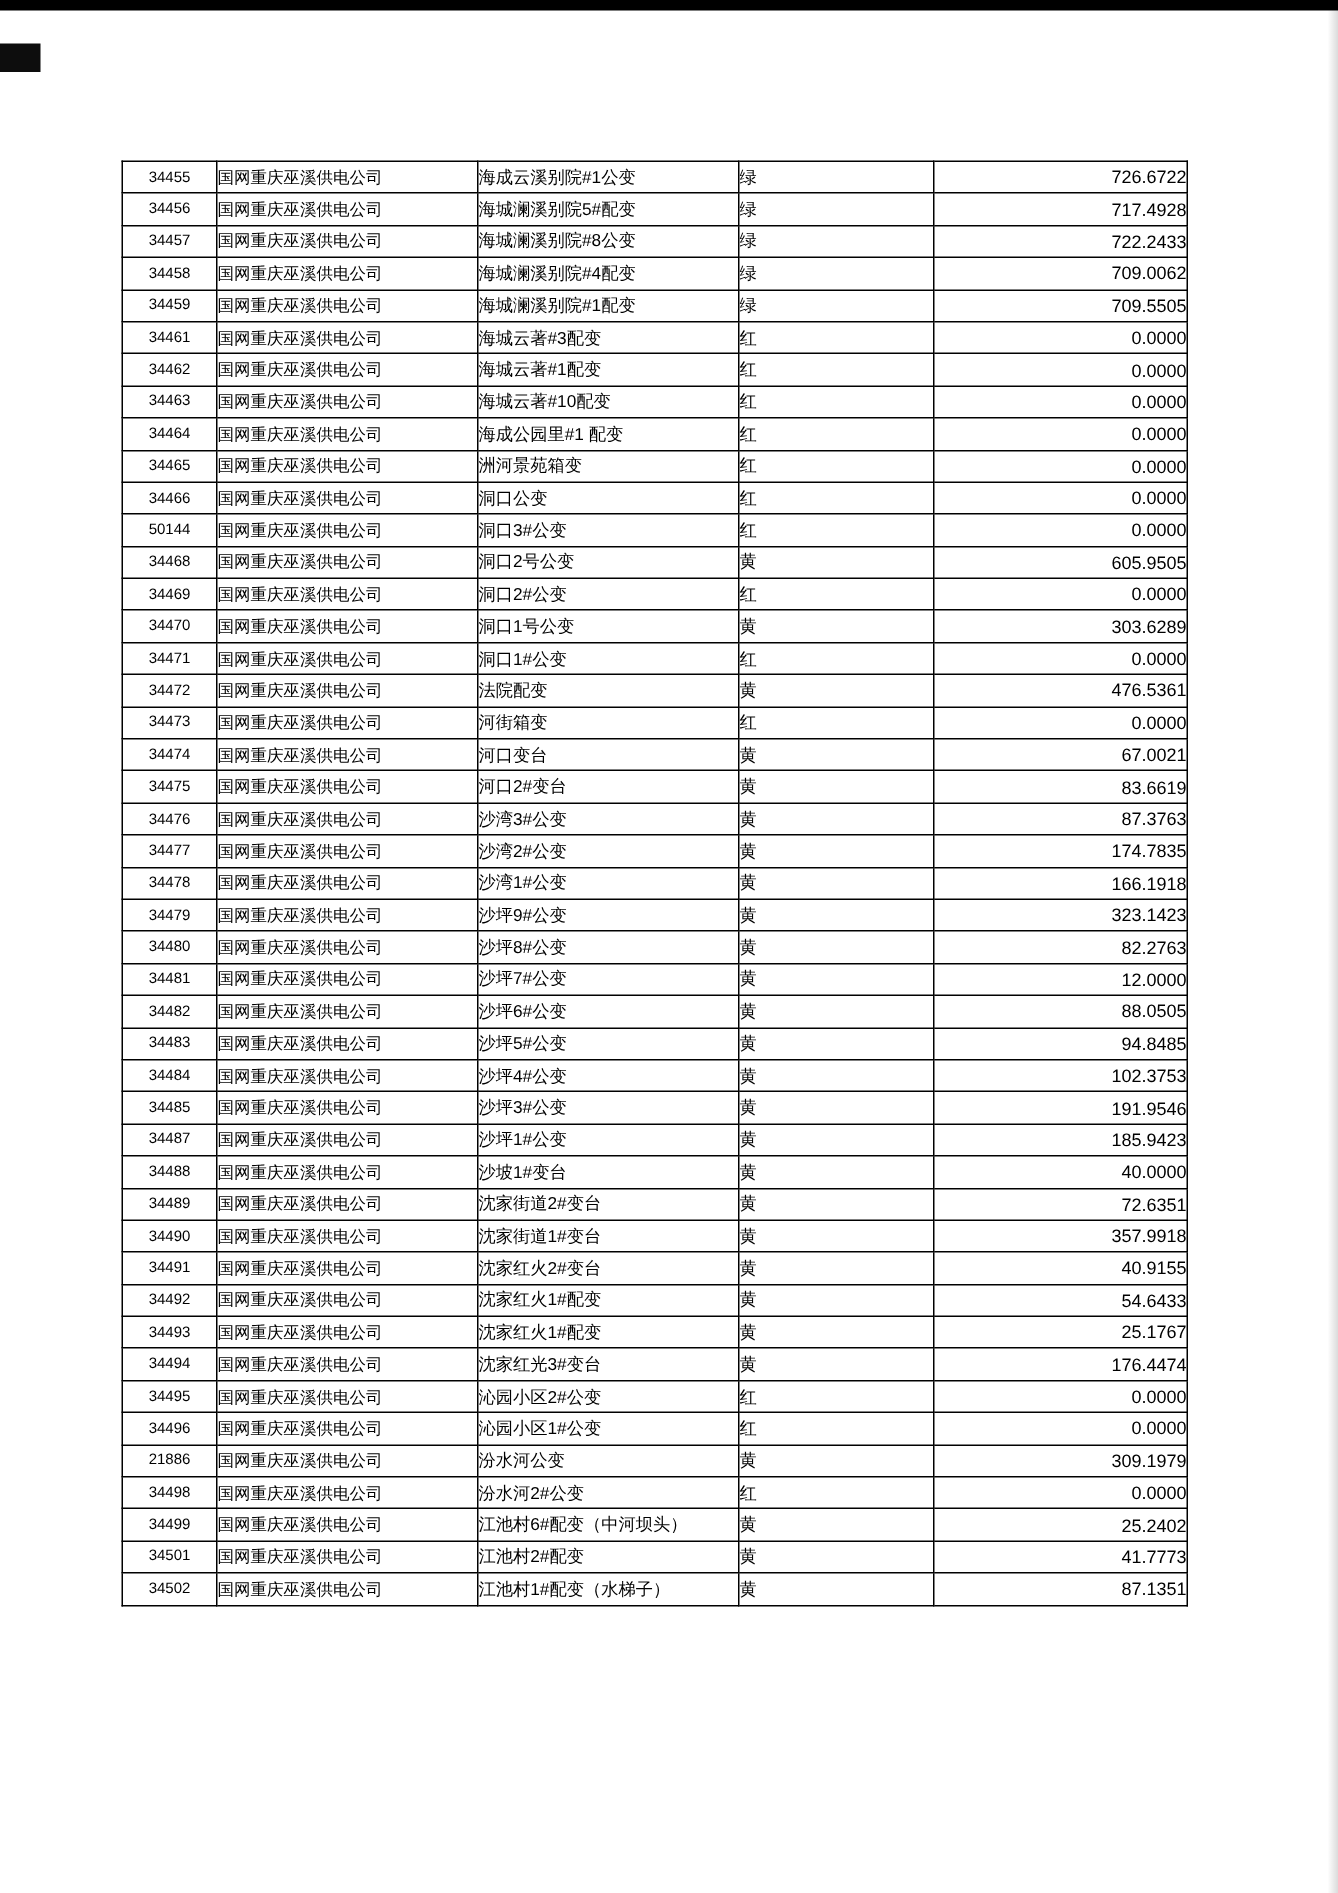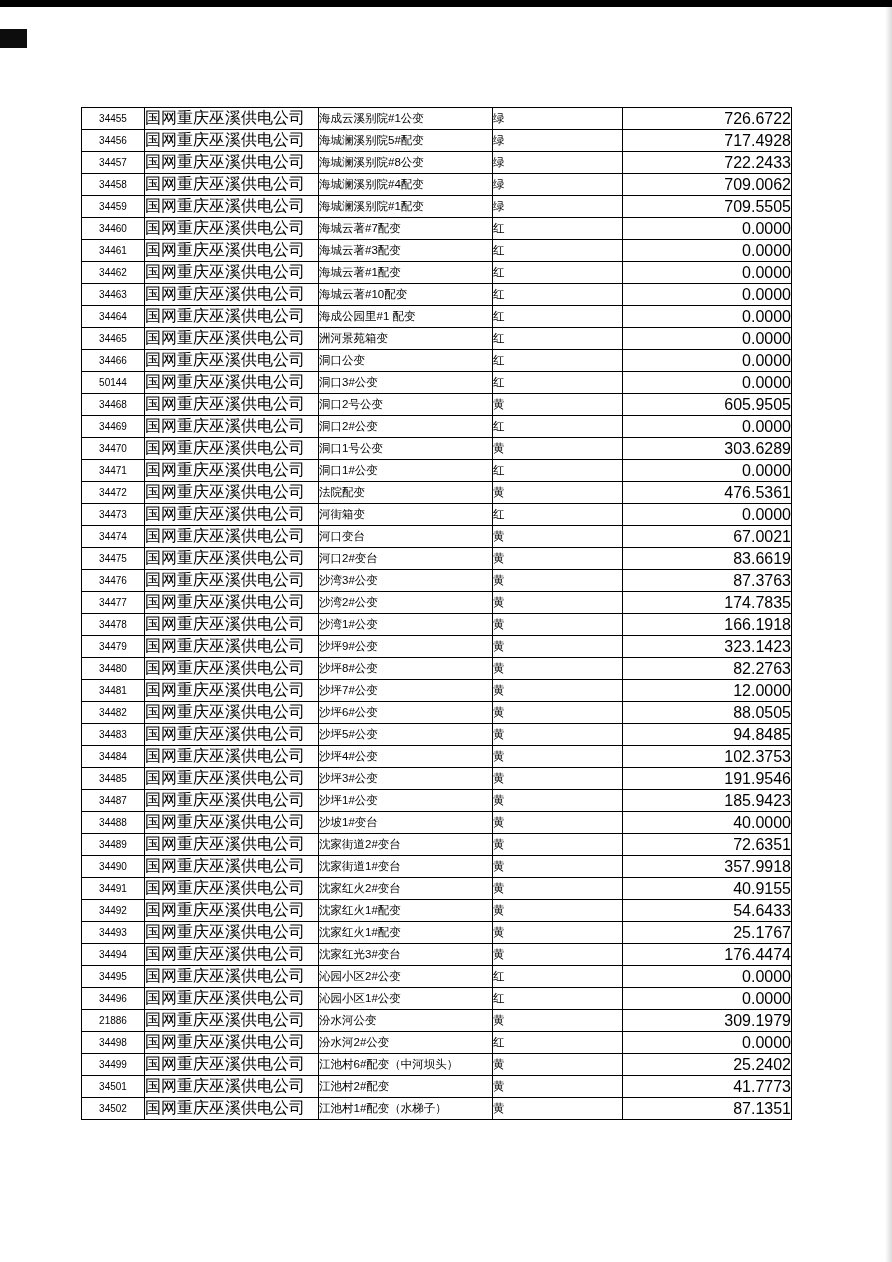--- a/index.html
+++ b/index.html
@@ -40,24 +40,24 @@
   table.grid td {
     border: 1px solid #000000;
     height: 20.4px;
     padding: 0;
     color: #000000;
     overflow: hidden;
     white-space: nowrap;
     vertical-align: middle;
   }
   td.c-id      { width: 62px;  text-align: center;  font-size: 10px; }
-  td.c-company { width: 173px; padding-left: 5px;   font-size: 16px; }
+  td.c-company { width: 173px; padding-left: 5px;   font-size: 11px; }
   td.c-name    { width: 173px; padding-left: 5px;   font-size: 11.5px; }
   td.c-status  { width: 129px; padding-left: 6px;   font-size: 11.5px; }
-  td.c-value   { width: 168px; text-align: right;   padding-right: 40px; font-size: 16px; }
+  td.c-value   { width: 168px; text-align: right;   padding-right: 40px; font-size: 12px; }
 </style>
 </head>
 <body>
 
 <div class="top-bar"></div>
 <div class="corner-mark"></div>
 <div class="right-shade"></div>
 
 <table class="grid">
   <tbody>
@@ -90,27 +90,20 @@
     <td class="c-value">709.0062</td>
   </tr>
       <tr>
     <td class="c-id">34459</td>
     <td class="c-company">国网重庆巫溪供电公司</td>
     <td class="c-name">海城澜溪别院#1配变</td>
     <td class="c-status">绿</td>
     <td class="c-value">709.5505</td>
   </tr>
       <tr>
-    <td class="c-id">34460</td>
-    <td class="c-company">国网重庆巫溪供电公司</td>
-    <td class="c-name">海城云著#7配变</td>
-    <td class="c-status">红</td>
-    <td class="c-value">0.0000</td>
-  </tr>
-      <tr>
     <td class="c-id">34461</td>
     <td class="c-company">国网重庆巫溪供电公司</td>
     <td class="c-name">海城云著#3配变</td>
     <td class="c-status">红</td>
     <td class="c-value">0.0000</td>
   </tr>
       <tr>
     <td class="c-id">34462</td>
     <td class="c-company">国网重庆巫溪供电公司</td>
     <td class="c-name">海城云著#1配变</td>

